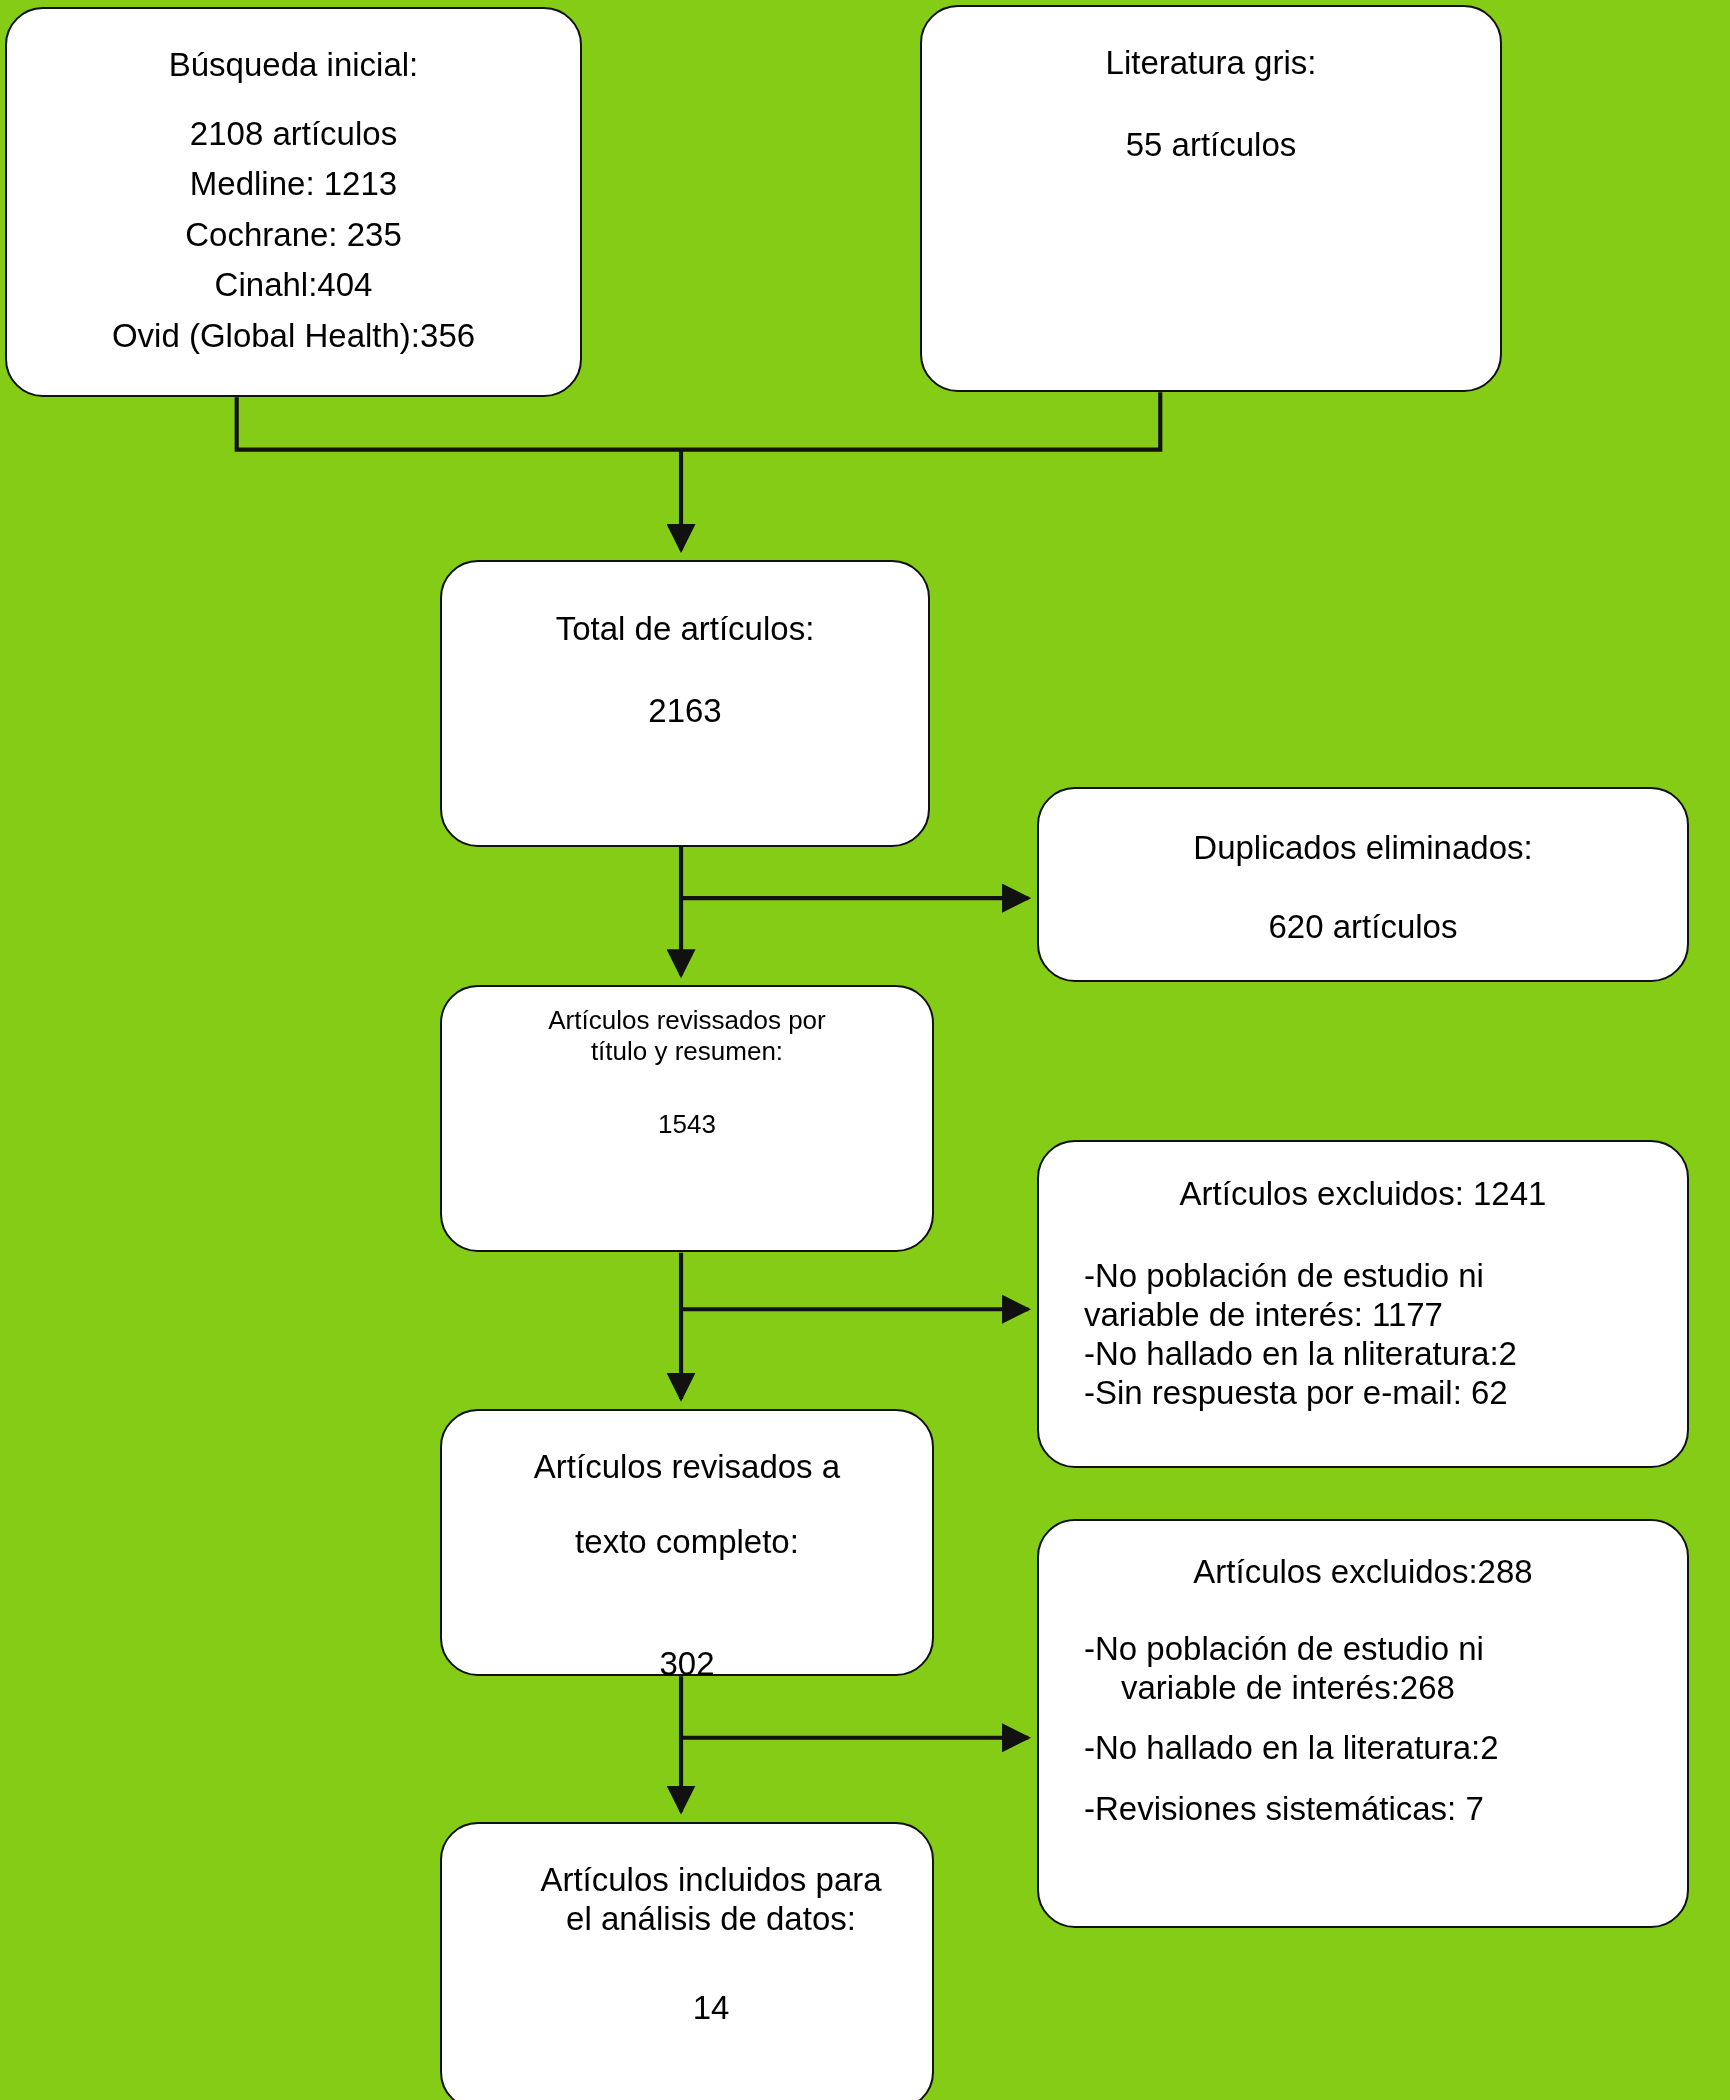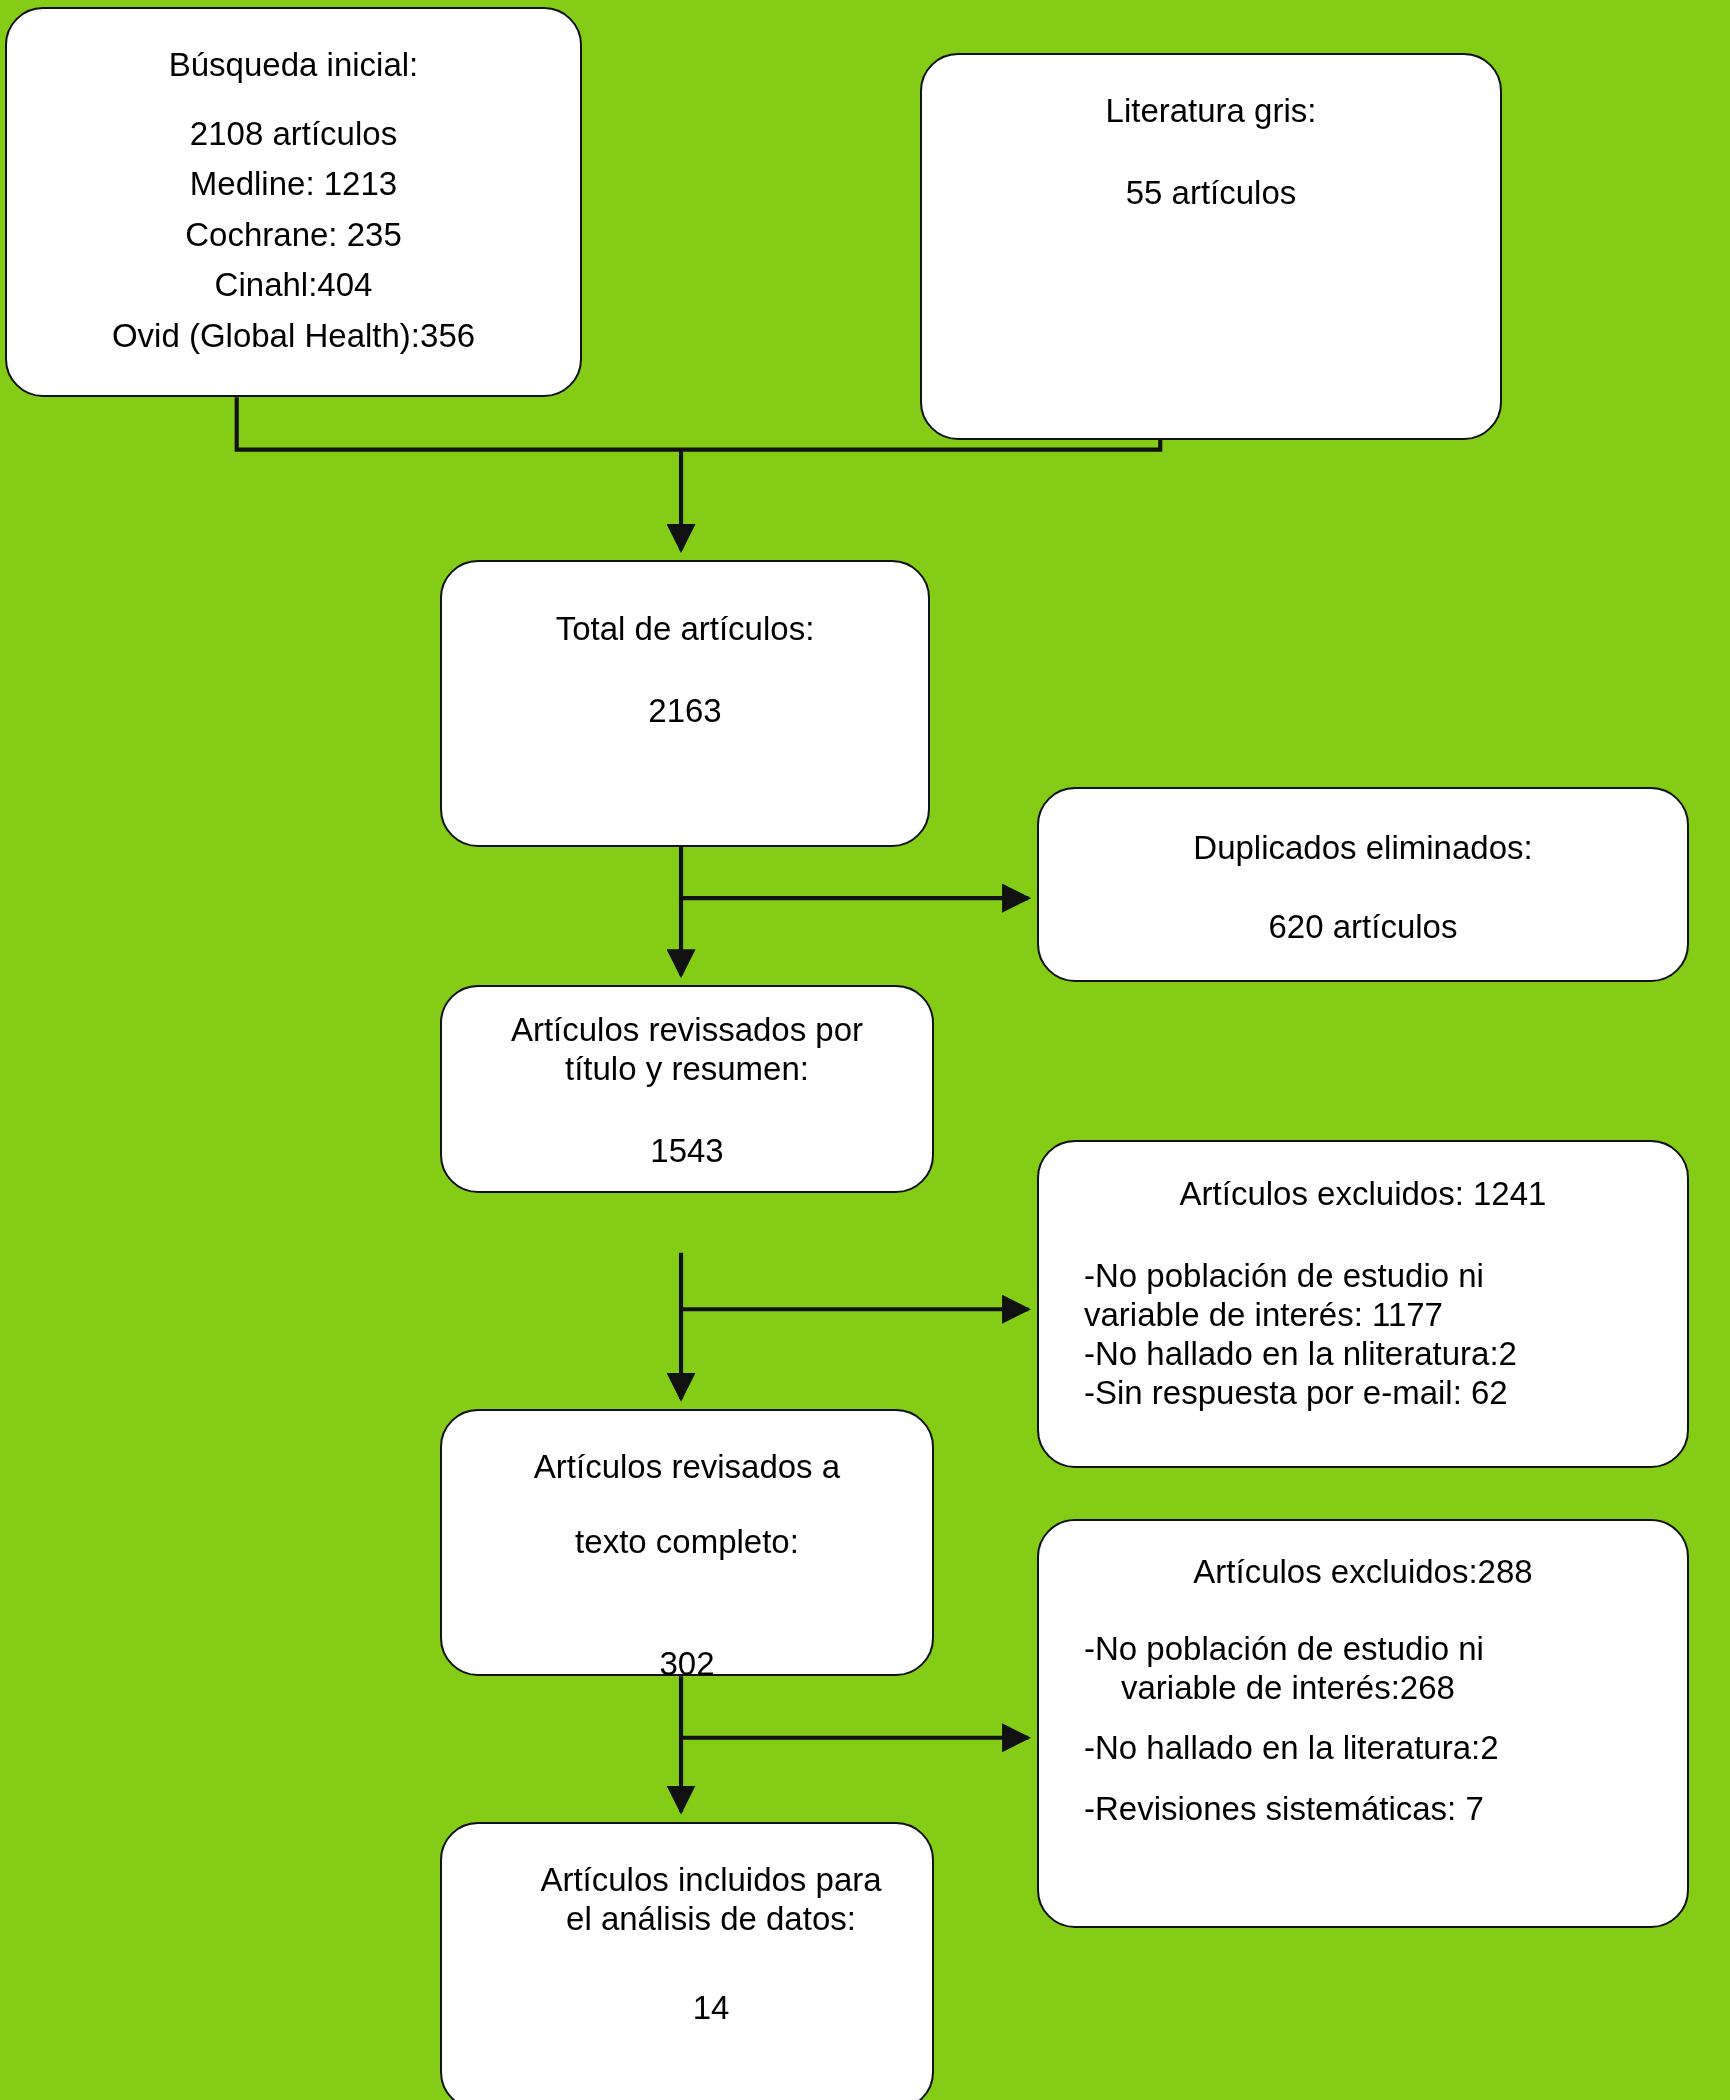--- a/index.html
+++ b/index.html
@@ -52,42 +52,41 @@
     padding-top: 37px;
     font-size: 33px;
   }
   #node-busqueda-inicial .gap-lg { margin-top: 30px; }
   #node-busqueda-inicial .gap-sm { margin-top: 11.6px; text-align: center; }
 
   #node-literatura-gris {
     left: 920px; top: 5px; width: 582px; height: 387px;
     padding-top: 37px;
     font-size: 33px;
-    margin-top: 48px;
   }
   #node-literatura-gris .gap-lg { margin-top: 43px; }
 
   #node-total-articulos {
     left: 440px; top: 560px; width: 490px; height: 287px;
     padding-top: 48px;
     font-size: 33px;
   }
   #node-total-articulos .gap-lg { margin-top: 43px; }
 
   #node-duplicados {
     left: 1037px; top: 787px; width: 652px; height: 195px;
     padding-top: 40px;
     font-size: 33px;
   }
   #node-duplicados .gap-lg { margin-top: 40px; }
 
   #node-revisados-titulo {
-    left: 440px; top: 985px; width: 494px; height: 208px;
-    padding-top: 24px;
-    font-size: 33px;
+    left: 440px; top: 985px; width: 494px; height: 267px;
+    padding-top: 18px;
+    font-size: 26px;
   }
   #node-revisados-titulo .gap-lg { margin-top: 43px; }
 
   #node-excluidos-1 {
     left: 1037px; top: 1140px; width: 652px; height: 328px;
     padding-top: 33px;
     font-size: 33px;
   }
   #node-excluidos-1 .body {
     margin-top: 43px;

